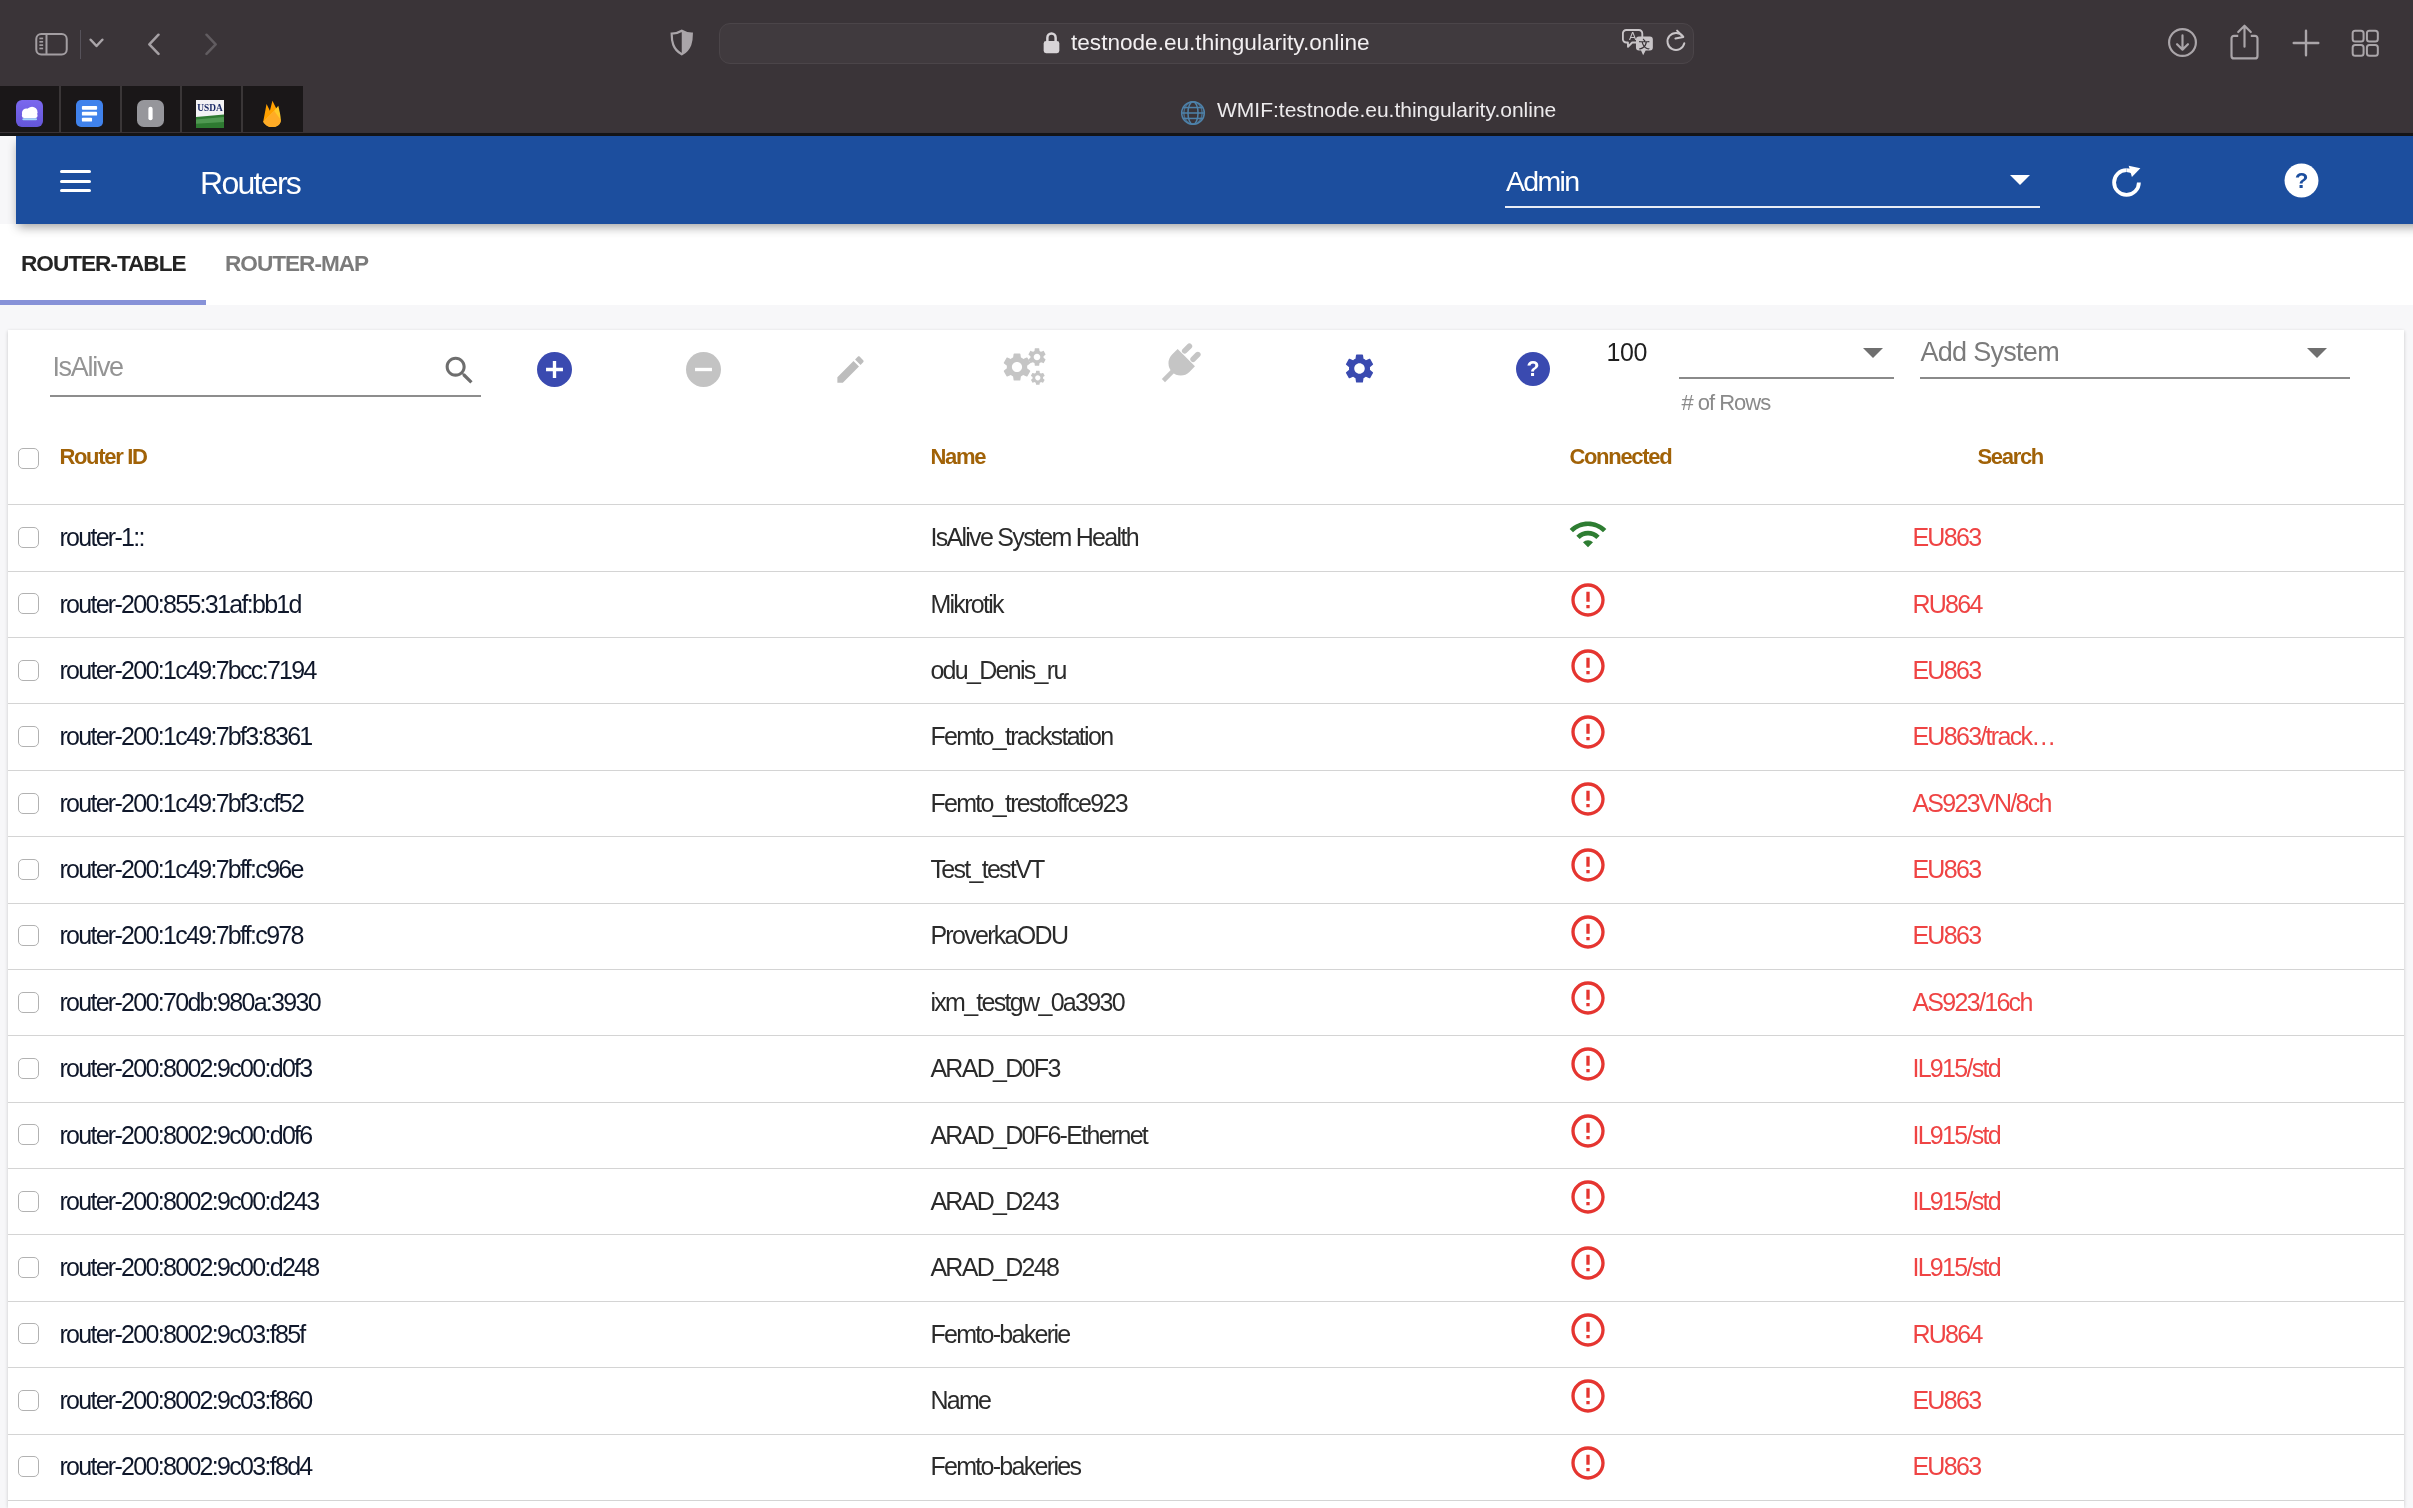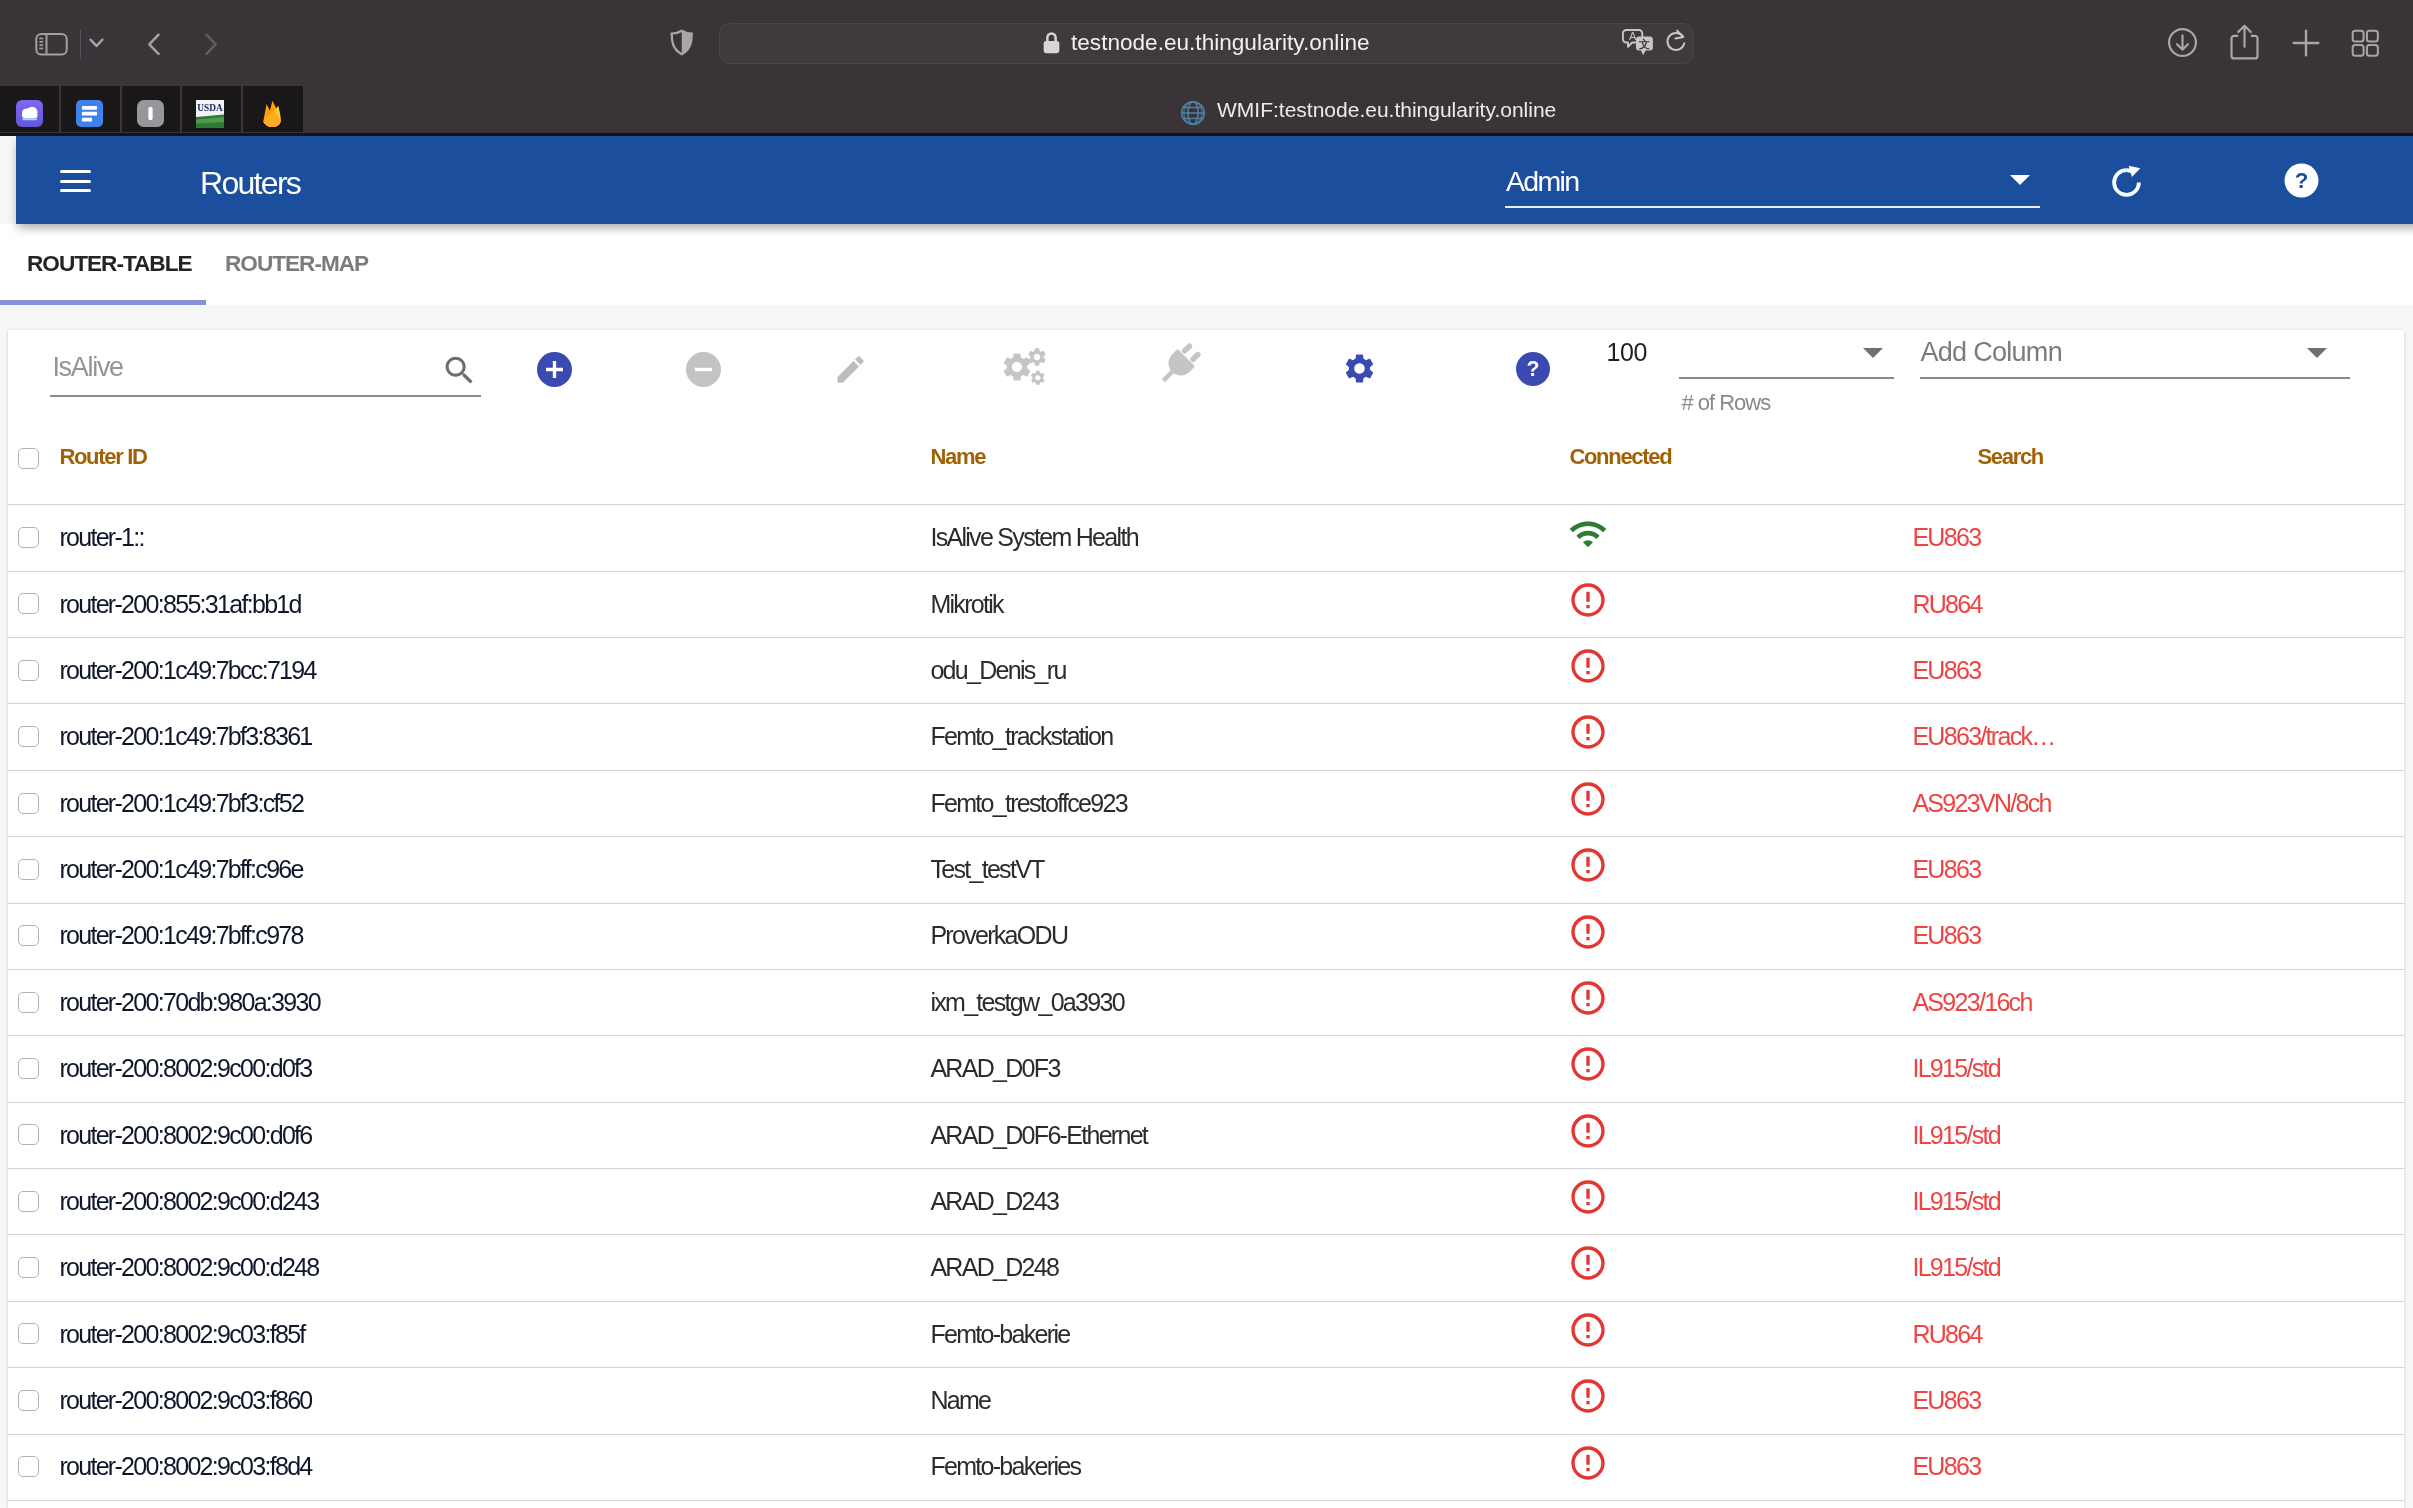--- a/index.html
+++ b/index.html
@@ -22,21 +22,21 @@
     box-shadow:0 5px 10px -1.7px rgba(0,0,0,.38); z-index:5; }
   .hbar { position:absolute; left:44px; width:31px; height:3.4px; background:#fff; border-radius:1.7px; }
   #title { position:absolute; left:184px; top:28.5px; color:#fff; font-size:32px; letter-spacing:-1.7px; }
   #admin { position:absolute; left:1490px; top:28.5px; color:#fff; font-size:28.5px; letter-spacing:-1.7px; }
   #adminline { position:absolute; left:1489px; top:70px; width:535px; height:1.7px; background:rgba(255,255,255,.9); }
   #admintri { position:absolute; left:1994px; top:39px; width:0; height:0;
     border-left:10px solid transparent; border-right:10px solid transparent; border-top:10px solid #fff; }
 
   
   #tabsrow { left:0; top:224px; width:2413px; height:81px; background:#fff; z-index:1; }
-  #tab1 { position:absolute; left:21px; top:27px; color:#242424; font-size:22.6px; font-weight:700; letter-spacing:-1px;margin-left:6px; }
+  #tab1 { position:absolute; left:21px; top:27px; color:#242424; font-size:22.6px; font-weight:700; letter-spacing:-1px; }
   #tab2 { position:absolute; left:225px; top:27px; color:#7b7b7b; font-size:22.6px; font-weight:700; letter-spacing:-1px; }
   #indicator { position:absolute; left:0; top:76px; width:206px; height:5px; background:#8792d8; }
 
   
   #card { left:8.4px; top:330px; width:2396px; height:1178px; background:#fff;
     box-shadow:0 0.8px 3.4px rgba(0,0,0,.2); }
 
   
   #searchph { position:absolute; left:44px; top:22px; color:#949494; font-size:27px; letter-spacing:-1.3px; }
   #searchline { position:absolute; left:42px; top:65px; width:431px; height:1.7px; background:#8d8d8d; }
@@ -233,21 +233,21 @@
   </svg>
   <svg style="position:absolute;left:1508px;top:22px" width="34" height="34" viewBox="0 0 24 24">
     <circle cx="12" cy="12" r="12" fill="#3a4ab0"></circle>
     <text x="12" y="17.2" text-anchor="middle" font-size="15" font-weight="bold" fill="#fff" font-family="Liberation Sans">?</text>
   </svg>
 
   <div style="position:absolute;left:1598px;top:7.5px;color:#1f1f1f;font-size:25px;letter-spacing:-0.4px">100</div>
   <div style="position:absolute;left:1855px;top:17.6px;width:0;height:0;border-left:10px solid transparent;border-right:10px solid transparent;border-top:10px solid #6f6f6f"></div>
   <div style="position:absolute;left:1671px;top:47px;width:215px;height:1.7px;background:#8a8a8a"></div>
   <div style="position:absolute;left:1673px;top:60px;color:#8a8a8a;font-size:22px;letter-spacing:-1px"># of Rows</div>
-  <div style="position:absolute;left:1912px;top:6.7px;color:#7b7b7b;font-size:27px;letter-spacing:-0.7px">Add Column</div>
+  <div style="position:absolute;left:1912px;top:6.7px;color:#7b7b7b;font-size:27px;letter-spacing:-0.7px">Add System</div>
   <div style="position:absolute;left:2299px;top:17.6px;width:0;height:0;border-left:10px solid transparent;border-right:10px solid transparent;border-top:10px solid #6f6f6f"></div>
   <div style="position:absolute;left:1912px;top:47px;width:430px;height:1.7px;background:#8a8a8a"></div>
 
   <div class="checkbox" style="top:118px"></div>
   <div class="hdr" style="left:51px">Router ID</div>
   <div class="hdr" style="left:922px">Name</div>
   <div class="hdr" style="left:1561px">Connected</div>
   <div class="hdr" style="left:1969px">Search</div>
 
   <div id="tablebody">

